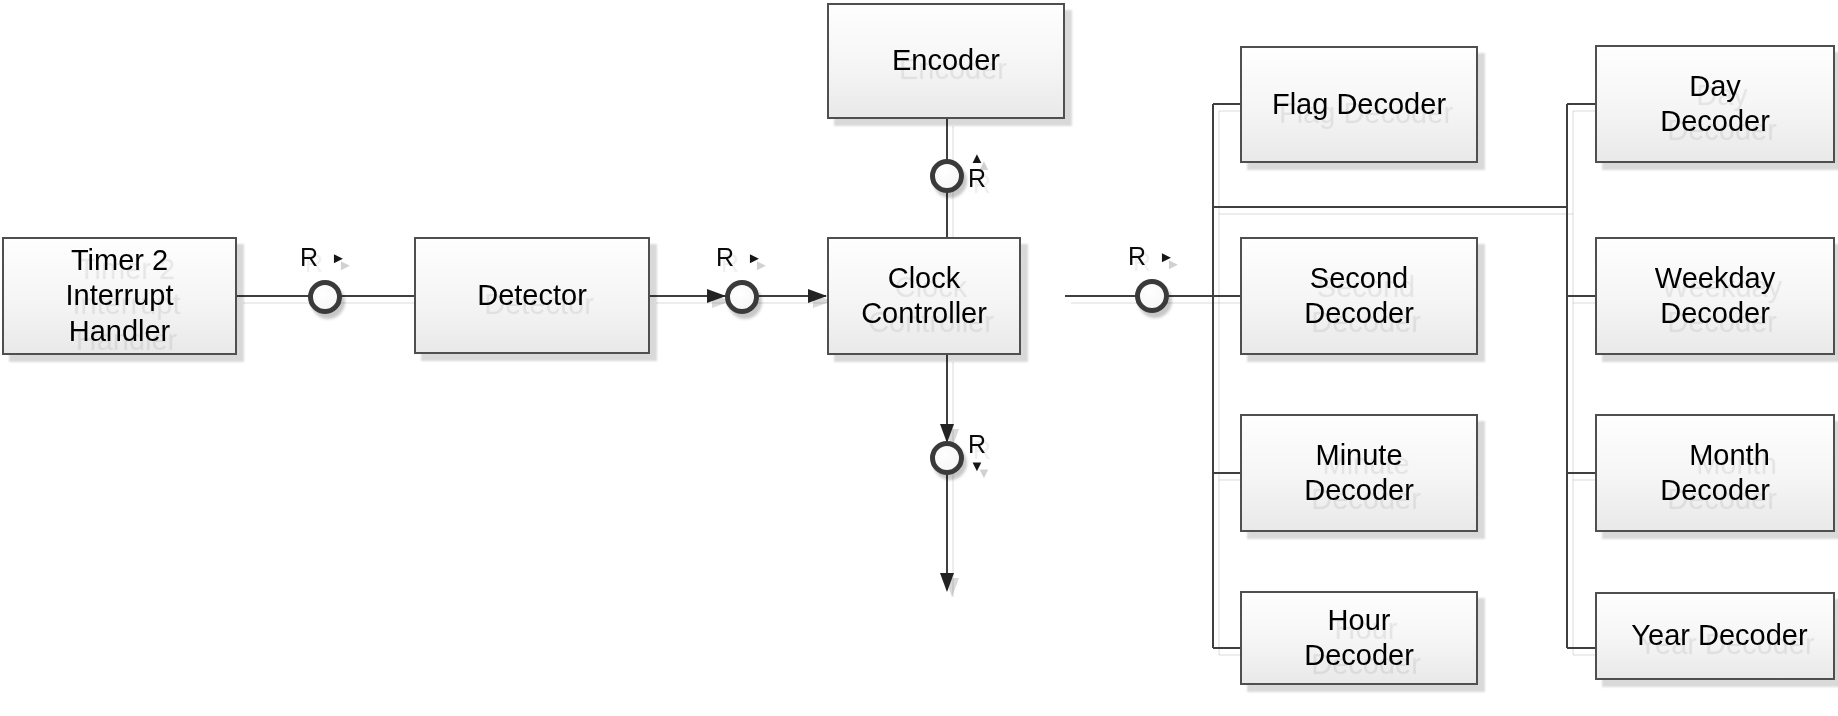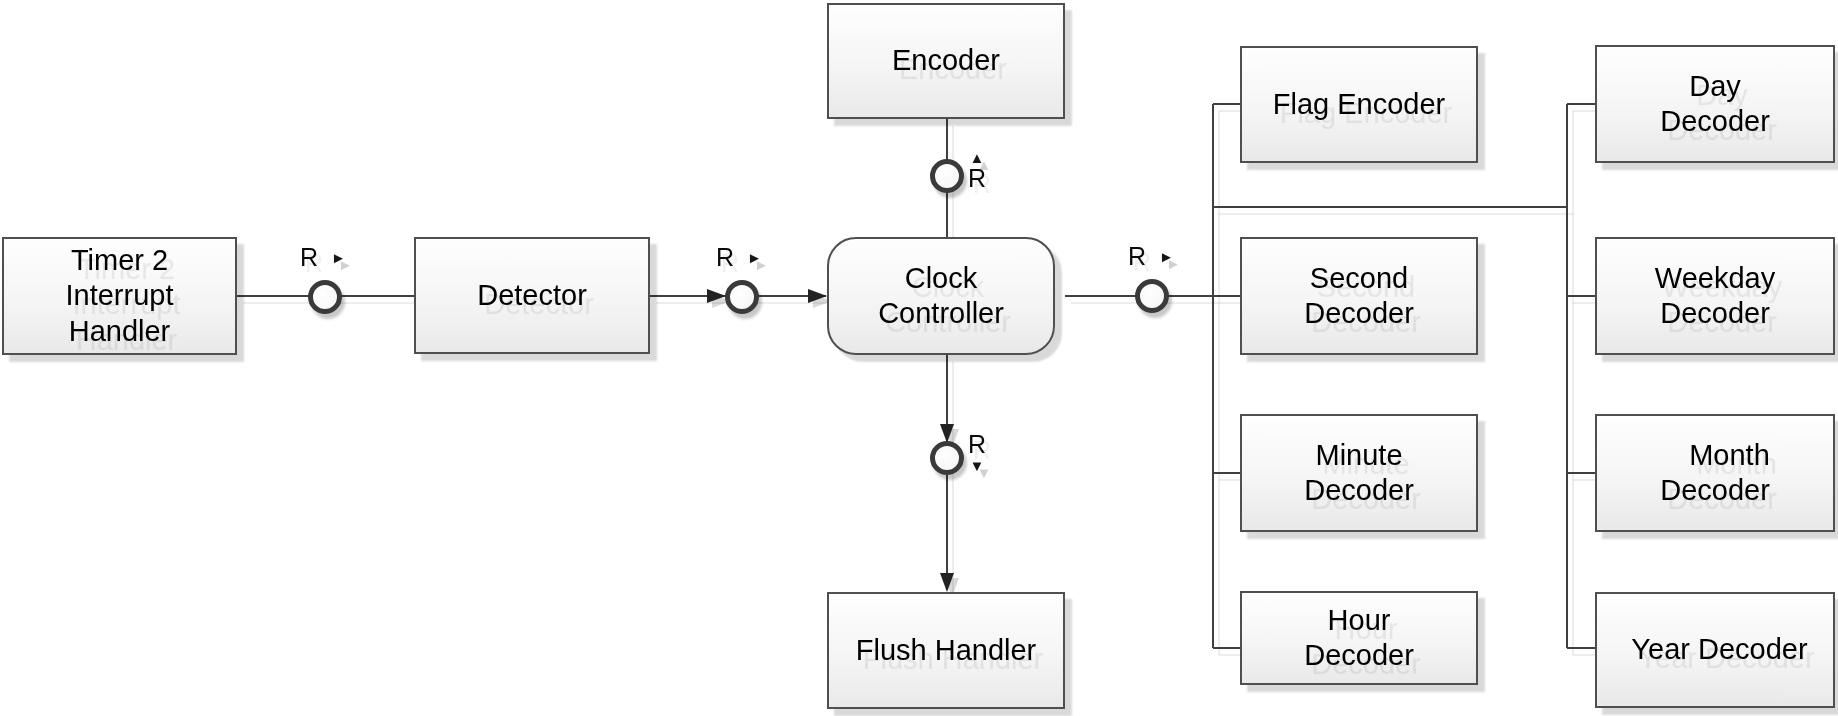--- a/index.html
+++ b/index.html
@@ -116,29 +116,26 @@
       <div class="node-label">Timer 2
 Interrupt
 Handler</div>
     </div>
     <div class="node" style="left: 827px; top: 3px; width: 238px; height: 116px;">
       <div class="node-label">Encoder</div>
     </div>
     <div class="node" style="left: 414px; top: 237px; width: 236px; height: 117px;">
       <div class="node-label">Detector</div>
     </div>
-    <div class="node" style="left: 827px; top: 237px; width: 228px; height: 118px; border-radius: 29px;">
+    <div class="node" style="left: 827px; top: 237px; width: 194px; height: 118px;">
       <div class="node-label">Clock
 Controller</div>
     </div>
-    <div class="node" style="left: 827px; top: 592px; width: 238px; height: 117px;">
-      <div class="node-label">Flush Handler</div>
-    </div>
     <div class="node" style="left: 1240px; top: 46px; width: 238px; height: 117px;">
-      <div class="node-label">Flag Encoder</div>
+      <div class="node-label">Flag Decoder</div>
     </div>
     <div class="node" style="left: 1240px; top: 237px; width: 238px; height: 118px;">
       <div class="node-label">Second
 Decoder</div>
     </div>
     <div class="node" style="left: 1240px; top: 414px; width: 238px; height: 118px; text-align: center;">
       <div class="node-label">Minute
 Decoder</div>
     </div>
     <div class="node" style="left: 1240px; top: 591px; width: 238px; height: 94px;">
@@ -150,21 +147,21 @@
 Decoder</div>
     </div>
     <div class="node" style="left: 1595px; top: 237px; width: 240px; height: 118px; text-align: center;">
       <div class="node-label">Weekday
 Decoder</div>
     </div>
     <div class="node" style="left: 1595px; top: 414px; width: 240px; height: 118px; text-align: right;">
       <div class="node-label">Month
 Decoder</div>
     </div>
-    <div class="node" style="left: 1595px; top: 592px; width: 240px; height: 116px; padding-left: 9px;">
+    <div class="node" style="left: 1595px; top: 592px; width: 240px; height: 88px; padding-left: 9px;">
       <div class="node-label">Year Decoder</div>
     </div>
     <div class="junction" style="left: 308px; top: 280px;"></div>
     <div class="junction" style="left: 725px; top: 280px;"></div>
     <div class="junction" style="left: 1135px; top: 279px;"></div>
     <div class="junction" style="left: 930px; top: 159px;"></div>
     <div class="junction" style="left: 930px; top: 441px;"></div>
     <div class="signal-label row" style="left: 300px; top: 245px;">
       <span class="r-text">R</span>
       <span class="glyph">►</span>

